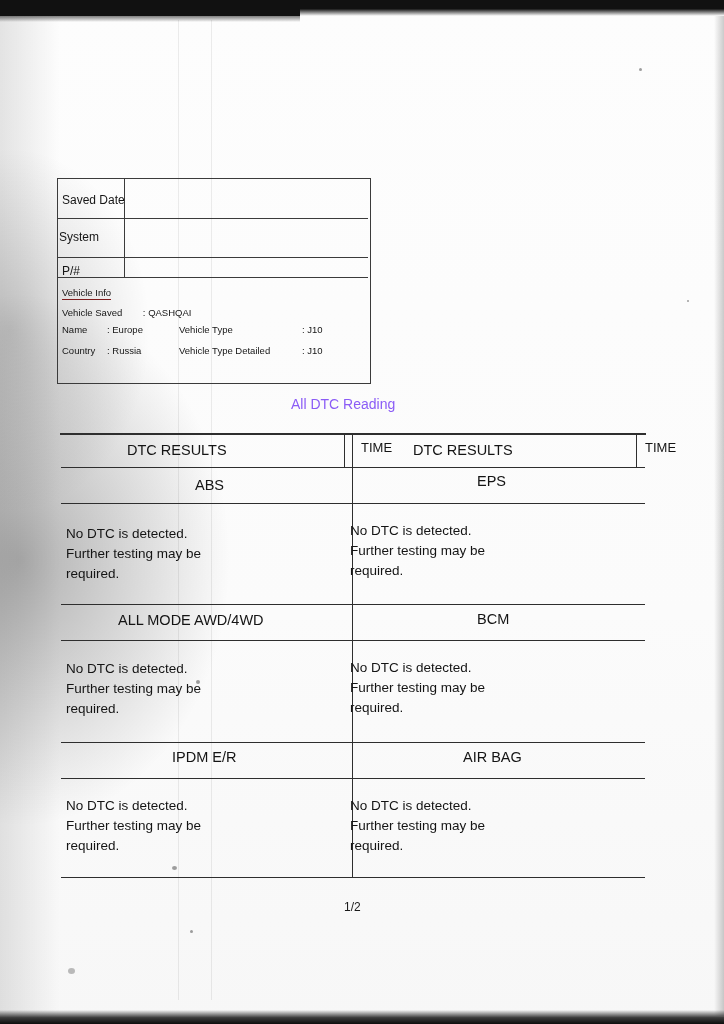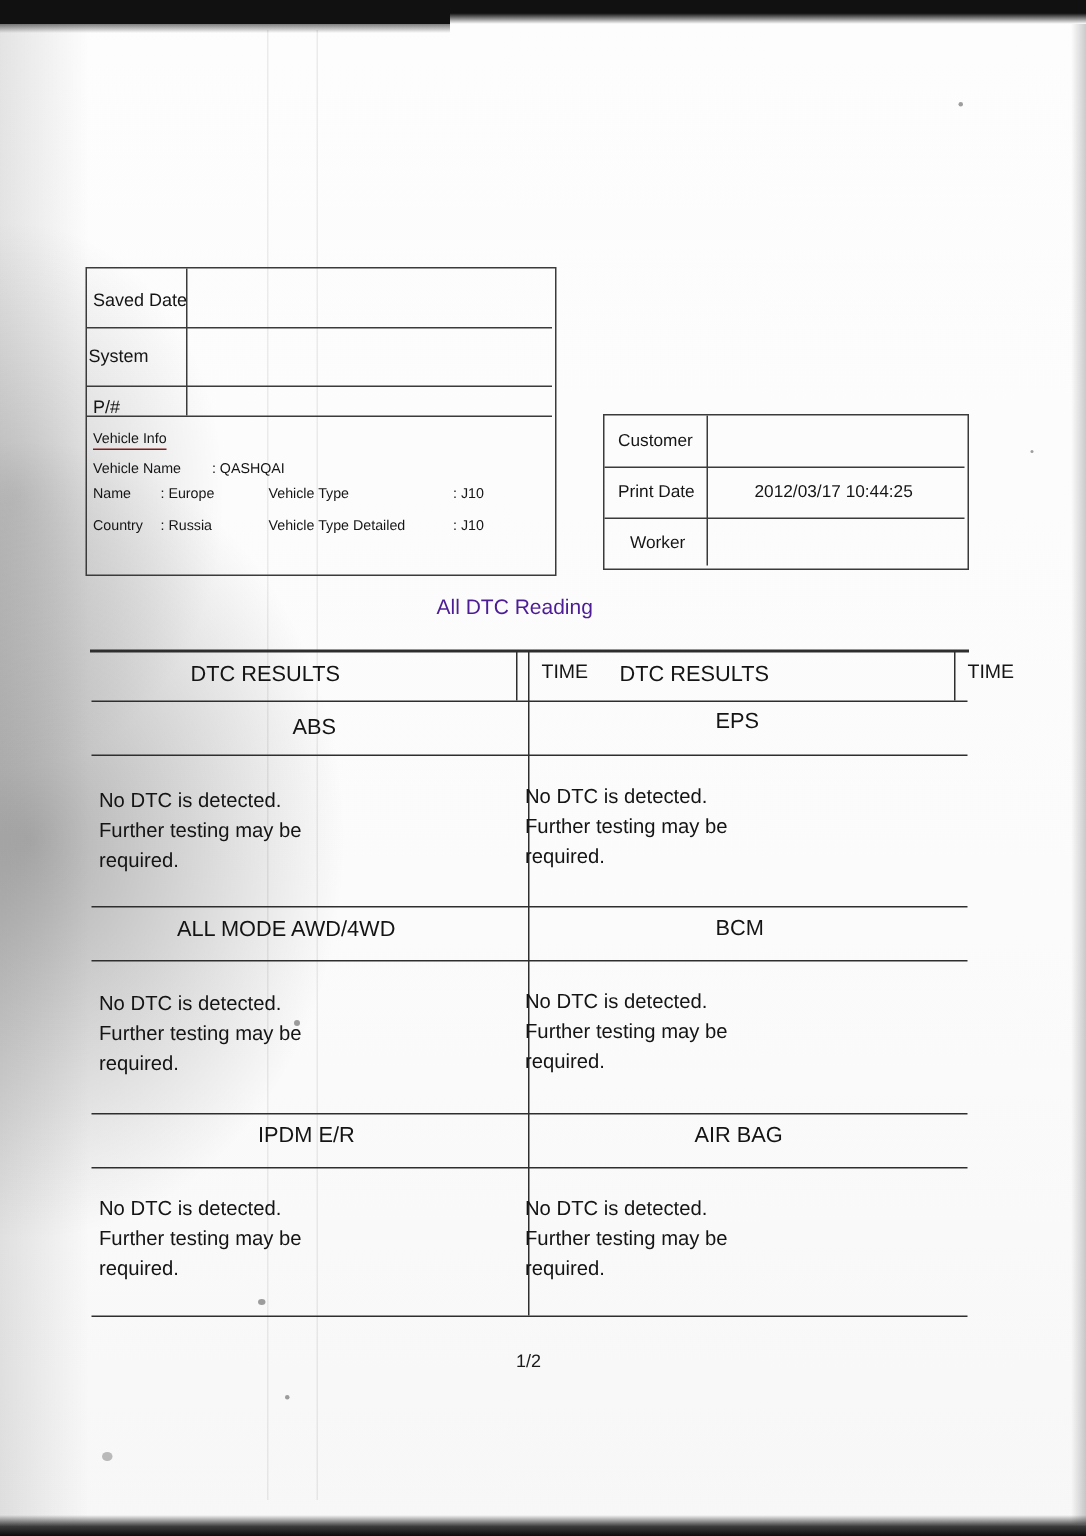--- a/index.html
+++ b/index.html
@@ -157,21 +157,21 @@
     left: 100px; top: 45px;
     font-size: 11.5px;
     color: #151515;
   }
 
   
   .section-title {
     position: absolute;
     left: 291px; top: 396px;
     font-size: 14px;
-    color: #4c1d95;
+    color: #8b5cf6;
   }
 
   
   .dtc {
     position: absolute;
     left: 60px; top: 433px;
     width: 584px;
     border: 1px solid #2e2e2e;
     border-collapse: collapse;
   }
@@ -267,50 +267,40 @@
     <div class="hl r2"></div>
     <div class="hl r3"></div>
 
     <div class="lbl saved">Saved Date</div>
     <div class="lbl system">System</div>
     <div class="lbl pnum">P/#</div>
 
     <div class="vinfo-title">Vehicle Info</div>
 
     <div class="vname">
-      <span>Vehicle Name</span>
+      <span>Vehicle Saved</span>
       <span style="margin-left:18px;">: QASHQAI</span>
     </div>
 
     <div class="grid2">
       <div class="grow">
         <span class="c1">Name</span>
         <span class="c2">: Europe</span>
         <span class="c3">Vehicle Type</span>
         <span class="c4">: J10</span>
       </div>
       <div class="grow">
         <span class="c1">Country</span>
         <span class="c2">: Russia</span>
         <span class="c3">Vehicle Type Detailed</span>
         <span class="c4">: J10</span>
       </div>
     </div>
   </div>
 
-  <div class="hdr-right">
-    <div class="vline"></div>
-    <div class="hl r1"></div>
-    <div class="hl r2"></div>
-
-    <div class="hr-lbl customer">Customer</div>
-    <div class="hr-lbl printdate">Print Date</div>
-    <div class="hr-lbl worker">Worker</div>
-    <div class="hr-val">2012/03/17 10:44:25</div>
-  </div>
 
   <div class="section-title">All DTC Reading</div>
 
   <div class="dtc">
     <div class="col mid"></div>
     <div class="col t1" style="height:33px;"></div>
     <div class="col t2" style="height:33px;"></div>
 
     <div class="rowline r-h1"></div>
     <div class="rowline r-h2"></div>

